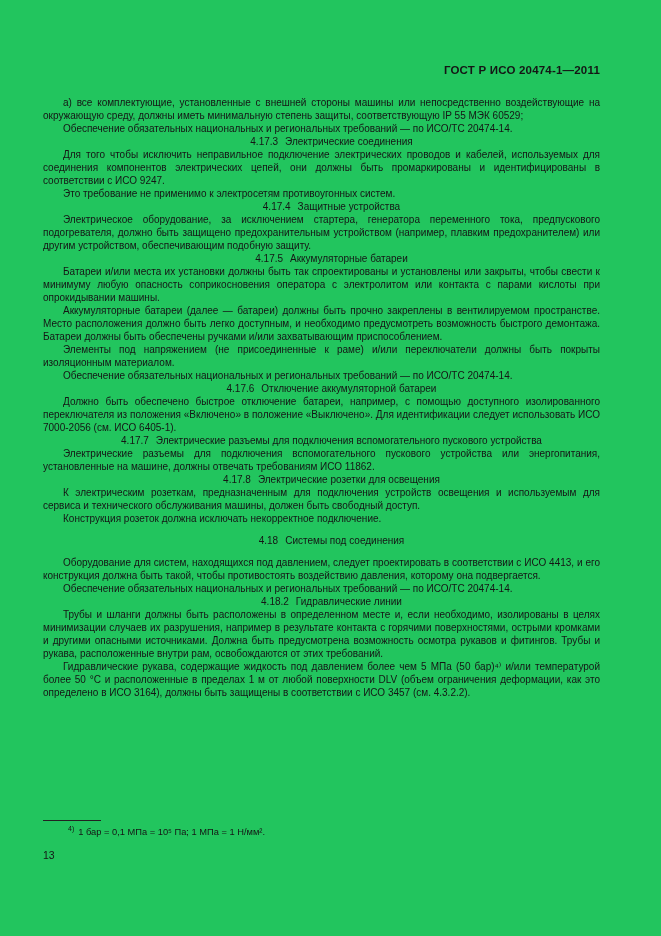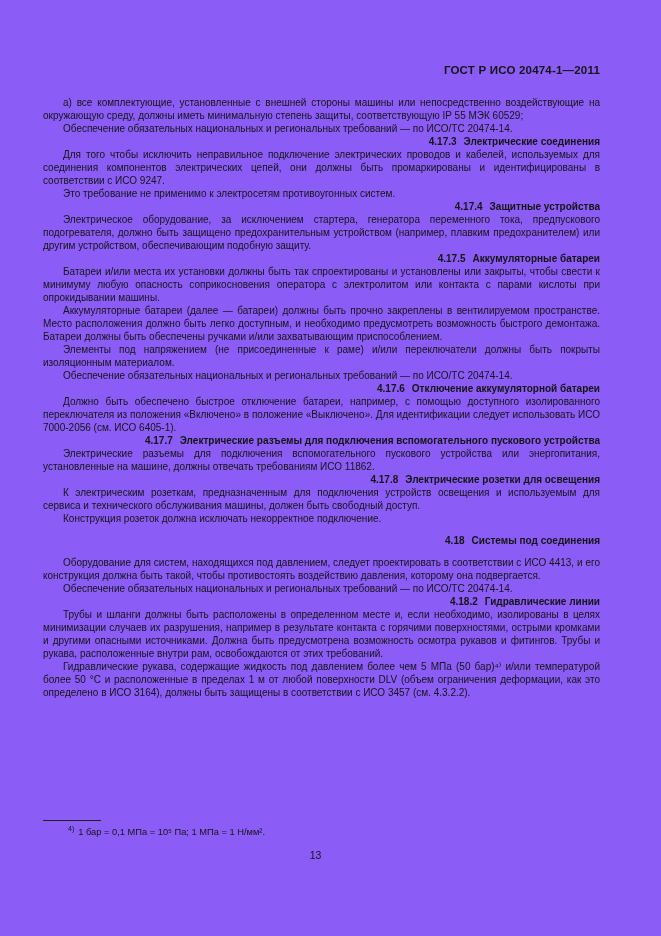--- a/index.html
+++ b/index.html
@@ -4,21 +4,21 @@
 <style>
   html, body {
     margin: 0;
     padding: 0;
     background: #ffffff;
   }
   .page {
     position: relative;
     width: 661px;
     height: 936px;
-    background: #8b5cf6;
+    background: #22c55e;
     font-family: "Liberation Sans", "DejaVu Sans", sans-serif;
     color: #151515;
     overflow: hidden;
   }
   .running-header {
     position: absolute;
     top: 64px;
     left: 43px;
     width: 557px;
     text-align: right;
@@ -33,22 +33,22 @@
     width: 557px;
     font-size: 10px;
     line-height: 13px;
     text-align: justify;
   }
   .doc-content p {
     margin: 0;
     text-indent: 20px;
   }
   .doc-content p.heading {
-    font-weight: bold;
-    text-align: right;
+    font-weight: normal;
+    text-align: center;
   }
   .doc-content p.heading .hnum {
     margin-right: 7px;
   }
   .doc-content p.h2 {
     margin-top: 9px;
     margin-bottom: 9px;
   }
   .footnote-area {
     position: absolute;
@@ -70,21 +70,21 @@
   .footnote-line sup {
     font-size: 7px;
     line-height: 0;
     margin-right: 4px;
   }
   .page-number {
     position: absolute;
     top: 849px;
     left: 43px;
     width: 545px;
-    text-align: center;
+    text-align: left;
     font-size: 10.5px;
   }
 </style>
 </head>
 <body>
 
 <div class="page">
 
   <div class="running-header">ГОСТ Р ИСО 20474-1—2011</div>
 

